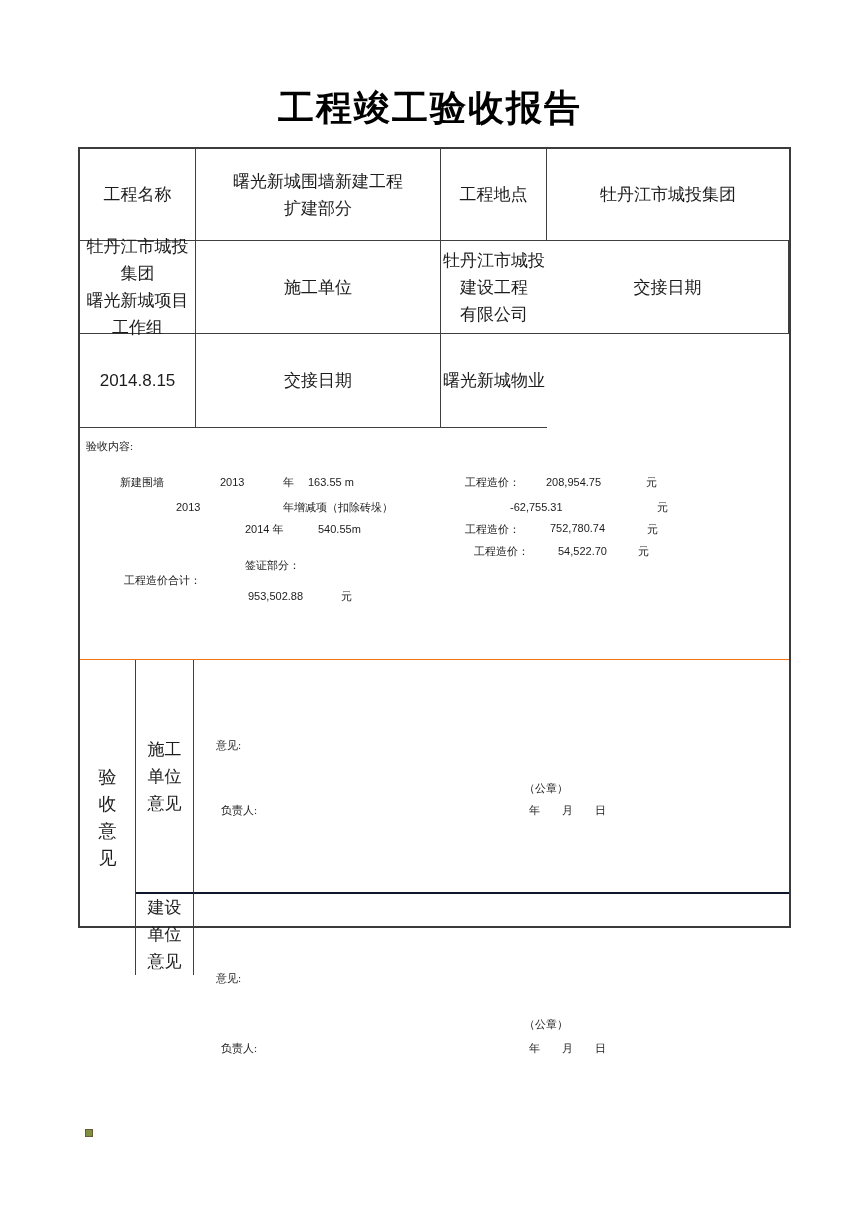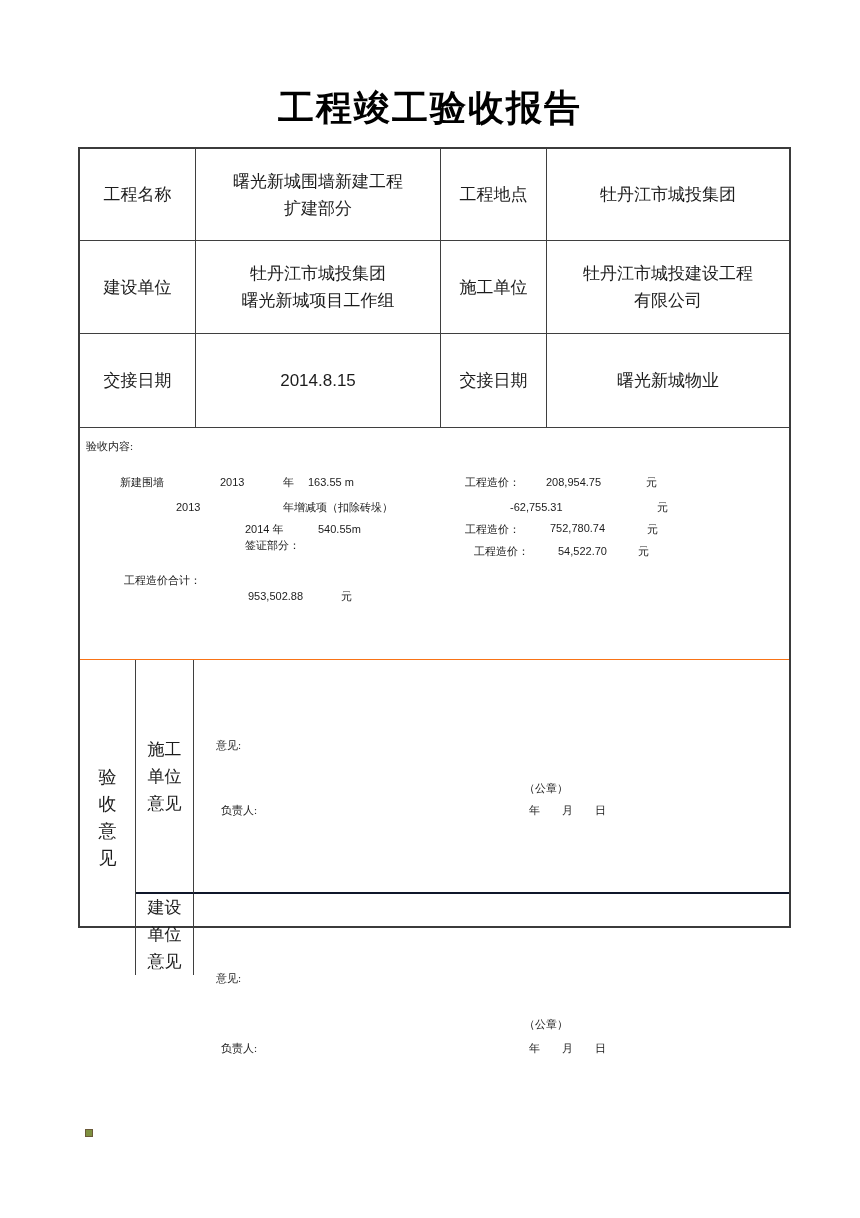--- a/index.html
+++ b/index.html
@@ -65,21 +65,20 @@
 
 <div class="doc-table">
 
   <div class="info-grid">
     <div class="cell">工程名称</div>
     <div class="cell">曙光新城围墙新建工程
 扩建部分</div>
     <div class="cell">工程地点</div>
     <div class="cell last-col">牡丹江市城投集团</div>
 
-    <div class="cell">建设单位</div>
     <div class="cell">牡丹江市城投集团
 曙光新城项目工作组</div>
     <div class="cell">施工单位</div>
     <div class="cell last-col">牡丹江市城投建设工程
 有限公司</div>
 
     <div class="cell">交接日期</div>
     <div class="cell num">2014.8.15</div>
     <div class="cell">交接日期</div>
     <div class="cell last-col">曙光新城物业</div>
@@ -100,21 +99,21 @@
     <span class="seg" style="left:203px;top:69px">年增减项（扣除砖垛）</span>
     <span class="seg num" style="left:430px;top:69px">-62,755.31</span>
     <span class="seg" style="left:577px;top:69px">元</span>
 
     <span class="seg num" style="left:165px;top:91px">2014 年</span>
     <span class="seg num" style="left:238px;top:91px">540.55m</span>
     <span class="seg" style="left:385px;top:91px">工程造价：</span>
     <span class="seg num" style="left:470px;top:90px">752,780.74</span>
     <span class="seg" style="left:567px;top:91px">元</span>
 
-    <span class="seg" style="left:165px;top:107px">签证部分：</span>
+    <span class="seg" style="left:165px;top:127px">签证部分：</span>
     <span class="seg" style="left:394px;top:113px">工程造价：</span>
     <span class="seg num" style="left:478px;top:113px">54,522.70</span>
     <span class="seg" style="left:558px;top:113px">元</span>
 
     <span class="seg" style="left:44px;top:142px">工程造价合计：</span>
     <span class="seg num" style="left:168px;top:158px">953,502.88</span>
     <span class="seg" style="left:261px;top:158px">元</span>
   </div>
 
   <div class="opinion-grid">

